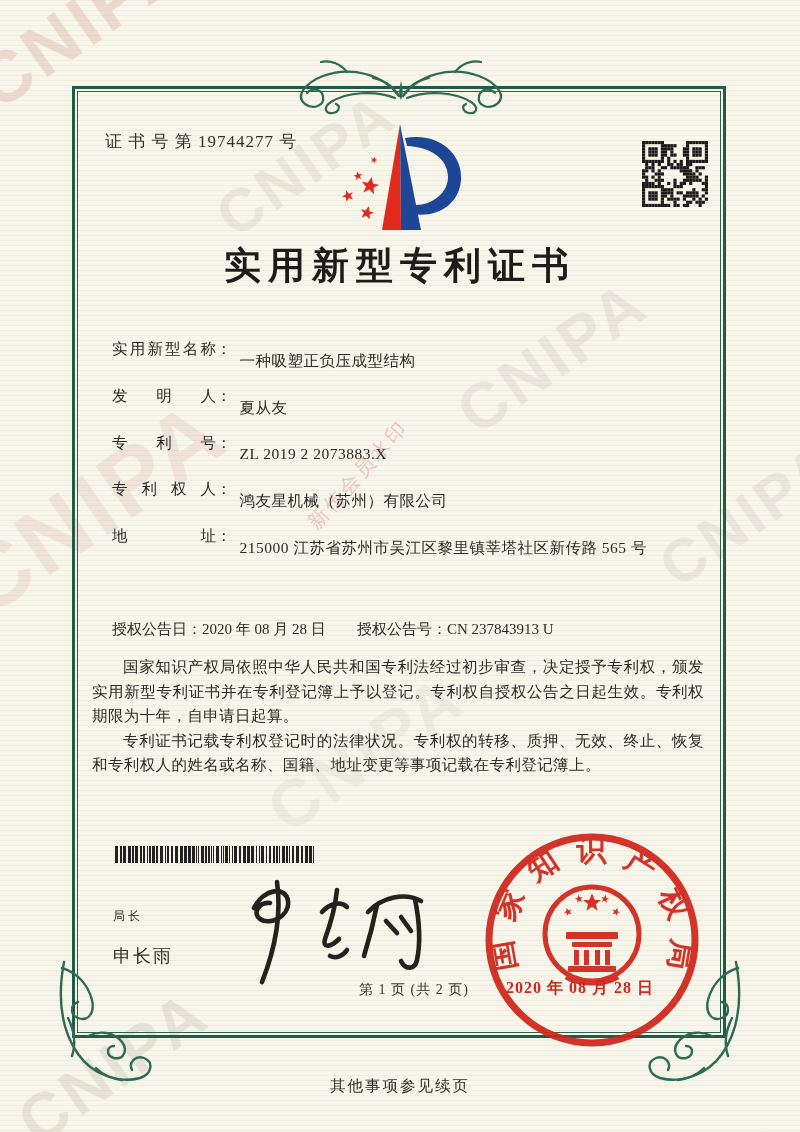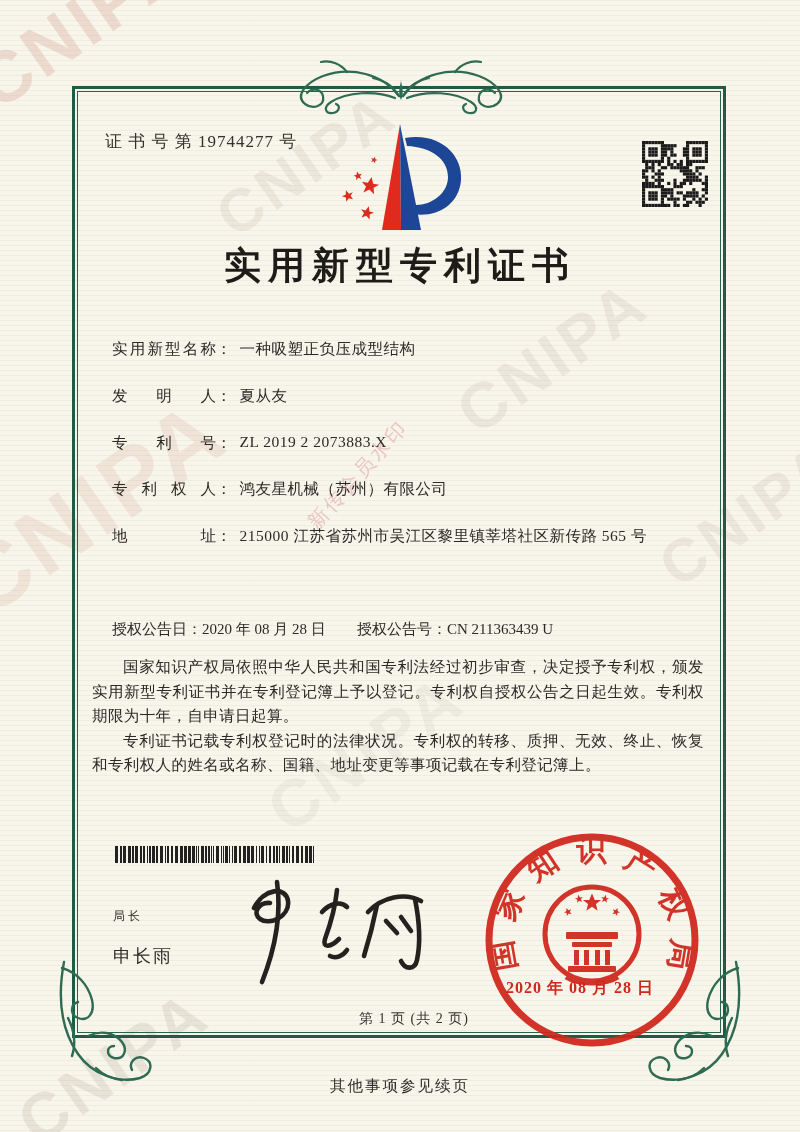--- a/index.html
+++ b/index.html
@@ -64,21 +64,21 @@
     font-size:37px;font-weight:bold;letter-spacing:7px;color:#1d1c19;font-family:Liberation Serif, serif;
   }
   .fields{position:absolute;left:112px;top:339px;width:600px;font-size:15.5px;}
   .field-row{height:46.8px;white-space:nowrap;}
   .field-label{
     display:inline-block;width:104px;
     text-align:justify;text-align-last:justify;
     vertical-align:top;
   }
   .field-colon{display:inline-block;vertical-align:top;}
-  .field-value{display:inline-block;margin-left:8px;vertical-align:top;letter-spacing:.5px;}
+  .field-value{display:inline-block;margin-left:8px;vertical-align:top;letter-spacing:.5px;margin-top:12px;}
   .grant-row{position:absolute;left:112px;top:620px;width:600px;font-size:15px;white-space:nowrap;}
   .grant-no{position:absolute;left:245px;top:0;}
   .paragraphs{
     position:absolute;left:92px;top:655px;width:612px;
     font-size:15.5px;line-height:24.5px;text-align:justify;
     letter-spacing:.4px;
   }
   .paragraphs p{margin:0;text-indent:2em;}
   .barcode{position:absolute;left:115px;top:846px;width:204px;height:17px;}
   .sig-title{
@@ -94,21 +94,21 @@
   .sig-hand{position:absolute;left:218px;top:876px;width:225px;height:112px;}
   .seal{position:absolute;left:482px;top:830px;width:220px;height:220px;}
   .seal-date{
     position:absolute;left:0;right:0;top:148px;
     text-align:center;
     transform:translateX(-12px);
     font-size:16px;font-weight:bold;color:#d0261b;
     letter-spacing:1px;white-space:nowrap;
   }
   .page-num{
-    position:absolute;left:0;right:0;top:1010px;
+    position:absolute;left:0;right:0;top:981px;
     text-align:center;font-size:14px;letter-spacing:1px;color:#33322d;padding-left:28px;
   }
   .footer-note{
     position:absolute;left:0;right:0;top:1076px;
     text-align:center;font-size:15.5px;letter-spacing:2px;color:#2f2e2a;
   }
 </style>
 </head>
 <body>
 
@@ -440,21 +440,21 @@
     <div class="field-row">
       <span class="field-label">地址</span><span class="field-colon">：</span><span class="field-value">215000 江苏省苏州市吴江区黎里镇莘塔社区新传路 565 号</span>
     </div>
   </div>
 
   <div class="grant-row">
     <span>
       <span>授权公告日</span><span>：</span><span>2020 年 08 月 28 日</span>
     </span>
     <span class="grant-no">
-      <span>授权公告号</span><span>：</span><span>CN 211363439 U</span>
+      <span>授权公告号</span><span>：</span><span>CN 237843913 U</span>
     </span>
   </div>
 
   <div class="paragraphs">
     <p>国家知识产权局依照中华人民共和国专利法经过初步审查，决定授予专利权，颁发实用新型专利证书并在专利登记簿上予以登记。专利权自授权公告之日起生效。专利权期限为十年，自申请日起算。</p>
     <p>专利证书记载专利权登记时的法律状况。专利权的转移、质押、无效、终止、恢复和专利权人的姓名或名称、国籍、地址变更等事项记载在专利登记簿上。</p>
   </div>
 
   <svg class="barcode" id="barcode-svg" viewBox="0 0 204 17" preserveAspectRatio="none">
       <rect x="0" y="0" width="3" height="17" fill="#222"></rect>

